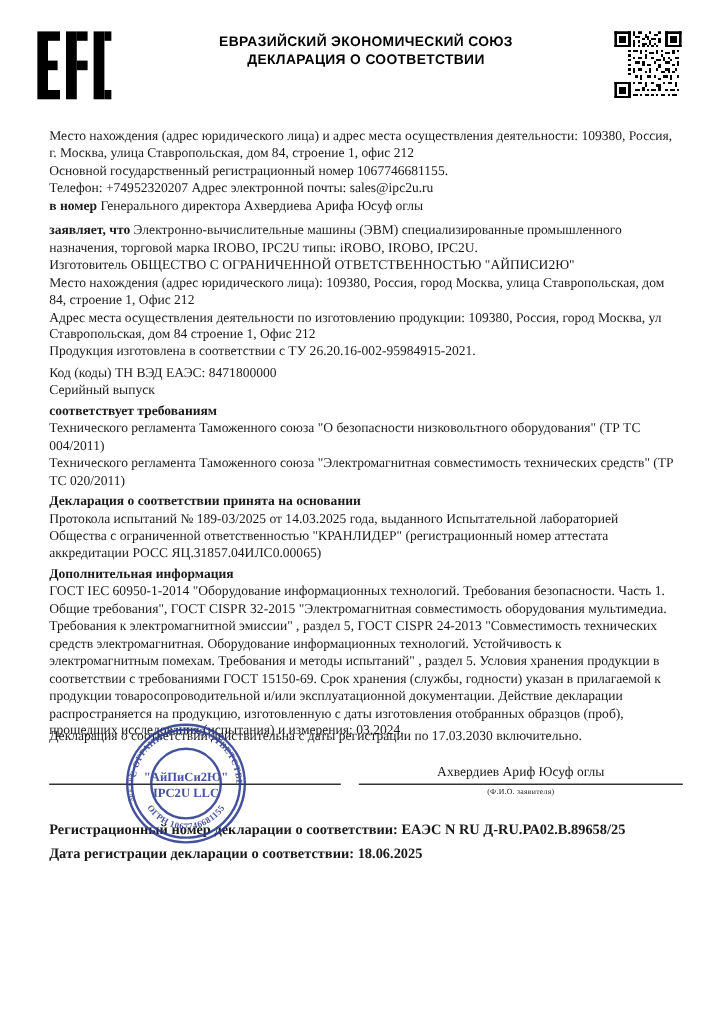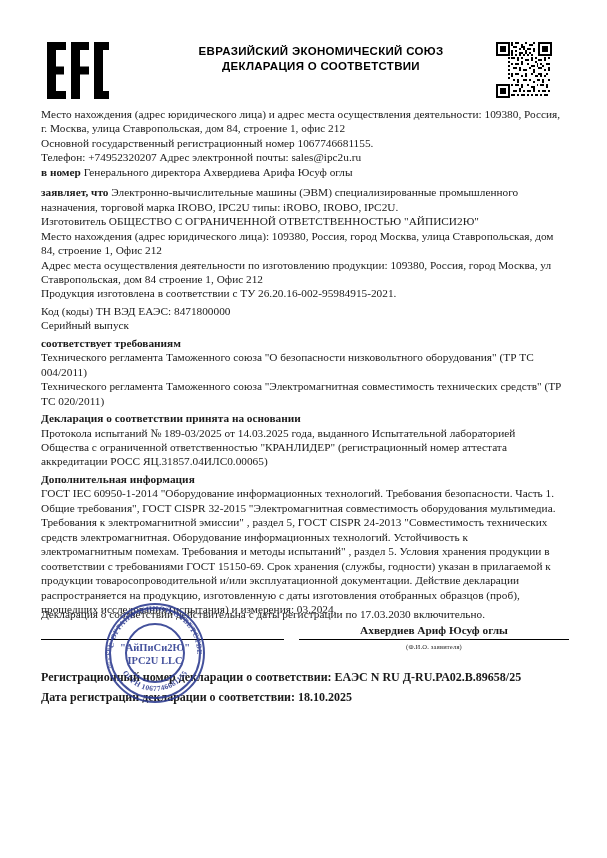--- a/index.html
+++ b/index.html
@@ -14,21 +14,21 @@
     font-family: "Liberation Serif", "DejaVu Serif", serif;
     color: #1a1a1a;
     overflow: hidden;
   }
 
   .page {
     position: relative;
     width: 607px;
     height: 858px;
     box-sizing: border-box;
-    padding: 16px;
+    padding: 0;
   }
 
   
   .header {
     position: relative;
     height: 96px;
     padding: 0 32px;
     box-sizing: border-box;
   }
   .eac-mark {
@@ -91,24 +91,23 @@
     width: 528px;
   }
   .validity {
     font-size: 11.3px;
     font-weight: normal;
     line-height: 14.45px;
     margin: 0;
   }
   .sig-row {
     position: relative;
-    margin-top: 2px;
+    margin-top: 16px;
     display: flex;
     justify-content: flex-end;
-    font-weight: bold;
   }
   .sig-name-col {
     width: 270px;
     text-align: center;
   }
   .sig-name {
     font-size: 11.3px;
     line-height: 14px;
   }
   .sig-rules {
@@ -383,21 +382,21 @@
     </div>
 
     <div class="sig-rules">
       <div class="rule-left"></div>
       <div class="rule-right"></div>
       <div class="sig-caption">(Ф.И.О. заявителя)</div>
     </div>
 
     <div class="reg-lines">
       <p class="reg-line">Регистрационный номер декларации о соответствии: ЕАЭС N RU Д-RU.РА02.В.89658/25</p>
-      <p class="reg-line">Дата регистрации декларации о соответствии: 18.10.2025</p>
+      <p class="reg-line">Дата регистрации декларации о соответствии: 18.06.2025</p>
     </div>
   </div>
 
   <div class="stamp">
     <svg width="114" height="114" viewBox="0 0 114 114" xmlns="http://www.w3.org/2000/svg">
       <defs>
         <path id="arcTop" d="M 15,57 A 42,42 0 0 1 99,57"></path>
         <path id="arcBot" d="M 19,57 A 38,38 0 0 0 95,57"></path>
       </defs>
       <g fill="none" stroke="#2b3a8f" stroke-width="2">

